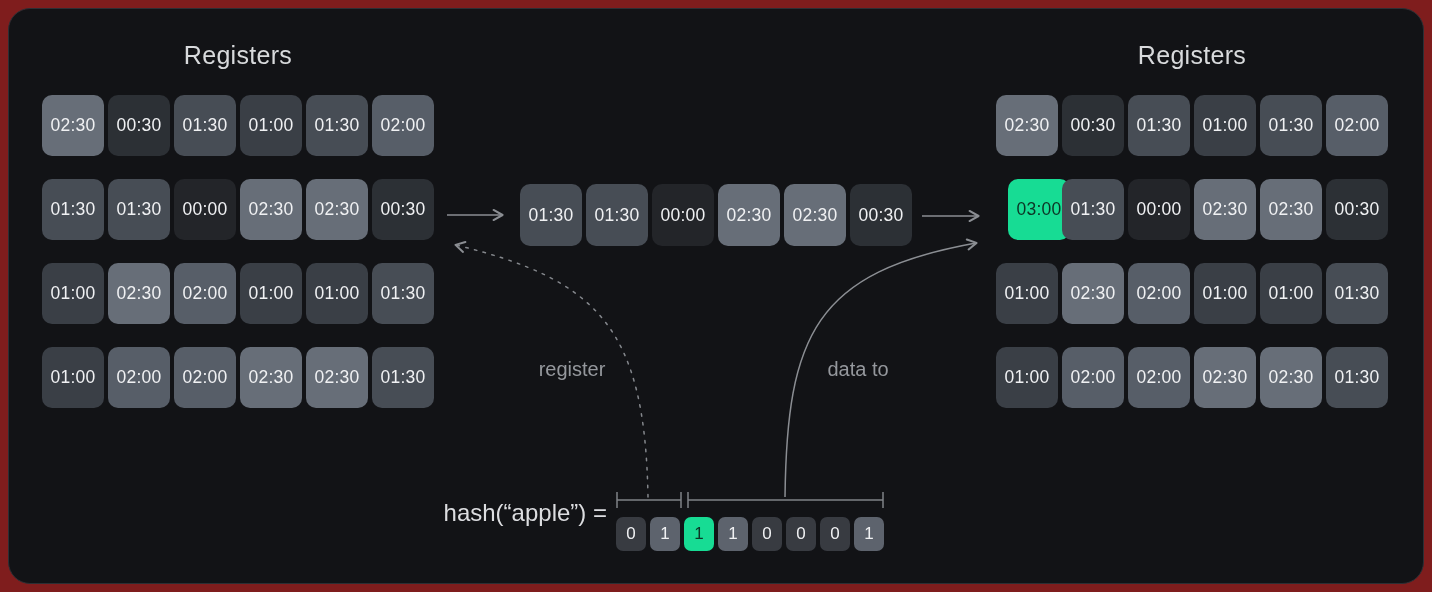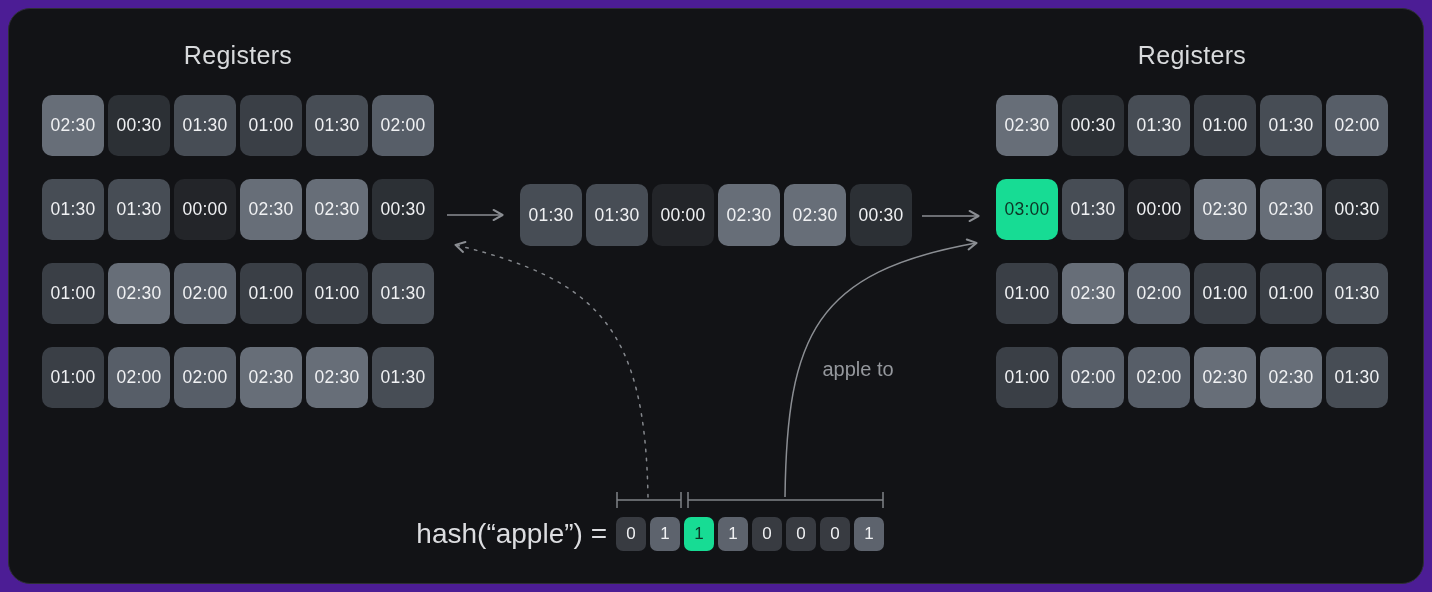--- a/index.html
+++ b/index.html
@@ -3,21 +3,21 @@
 <meta charset="utf-8">
 <style>
   * { margin: 0; padding: 0; box-sizing: border-box; }
   html, body { background: #060708; }
   body { font-family: "Liberation Sans", sans-serif; }
 
   .stage {
     position: relative;
     width: 1432px;
     height: 592px;
-    background: #4c1d95;
+    background: #7f1d1d;
     overflow: hidden;
   }
 
   .panel {
     position: absolute;
     left: 8px; top: 8px; right: 8px; bottom: 8px;
     background: #121316;
     border: 1.5px solid #2d2f34;
     border-radius: 22px;
   }
@@ -70,26 +70,26 @@
     text-align: center;
     font-size: 20px;
     line-height: 30px;
     color: #95989d;
   }
   .annotation.reg-index { left: 472px; }
   .annotation.data-agg  { left: 758px; }
 
   .hash-label {
     position: absolute;
-    left: 403px; top: 517px;
+    left: 403px; top: 496px;
     width: 204px; height: 34px;
     display: flex;
     align-items: center;
     justify-content: flex-end;
-    font-size: 28px;
+    font-size: 24px;
     color: #dcdde0;
   }
 
   .bits {
     position: absolute;
     left: 616px; top: 517px;
     display: flex;
     gap: 4px;
   }
   .bit {
@@ -151,21 +151,21 @@
       <div class="cell" style="background: rgb(103, 110, 120); color: rgb(240, 241, 243);">02:30</div>
       <div class="cell" style="background: rgb(44, 48, 53); color: rgb(240, 241, 243);">00:30</div>
     </div>
   <div class="reg-grid right">
       <div class="cell" style="background: rgb(103, 110, 120); color: rgb(240, 241, 243);">02:30</div>
       <div class="cell" style="background: rgb(44, 48, 53); color: rgb(240, 241, 243);">00:30</div>
       <div class="cell" style="background: rgb(71, 77, 85); color: rgb(240, 241, 243);">01:30</div>
       <div class="cell" style="background: rgb(58, 63, 70); color: rgb(240, 241, 243);">01:00</div>
       <div class="cell" style="background: rgb(71, 77, 85); color: rgb(240, 241, 243);">01:30</div>
       <div class="cell" style="background: rgb(87, 94, 104); color: rgb(240, 241, 243);">02:00</div>
-      <div class="cell" style="background: rgb(23, 220, 148); color: rgb(13, 53, 38);">03:00</div>
+      <div class="cell" style="background: rgb(23, 220, 148); color: rgb(13, 53, 38); margin-left: 12px;">03:00</div>
       <div class="cell" style="background: rgb(71, 77, 85); color: rgb(240, 241, 243);">01:30</div>
       <div class="cell" style="background: rgb(35, 37, 41); color: rgb(240, 241, 243);">00:00</div>
       <div class="cell" style="background: rgb(103, 110, 120); color: rgb(240, 241, 243);">02:30</div>
       <div class="cell" style="background: rgb(103, 110, 120); color: rgb(240, 241, 243);">02:30</div>
       <div class="cell" style="background: rgb(44, 48, 53); color: rgb(240, 241, 243);">00:30</div>
       <div class="cell" style="background: rgb(58, 63, 70); color: rgb(240, 241, 243);">01:00</div>
       <div class="cell" style="background: rgb(103, 110, 120); color: rgb(240, 241, 243);">02:30</div>
       <div class="cell" style="background: rgb(87, 94, 104); color: rgb(240, 241, 243);">02:00</div>
       <div class="cell" style="background: rgb(58, 63, 70); color: rgb(240, 241, 243);">01:00</div>
       <div class="cell" style="background: rgb(58, 63, 70); color: rgb(240, 241, 243);">01:00</div>
@@ -186,23 +186,24 @@
     </defs>
     <path d="M447,215 L502,215" fill="none" stroke="#8b8e93" stroke-width="1.5" marker-end="url(#arrowhead)"></path>
     <path d="M922,216 L978,216" fill="none" stroke="#8b8e93" stroke-width="1.5" marker-end="url(#arrowhead)"></path>
     <path d="M648,497 C645,330 600,280 456,245" fill="none" stroke="#84878c" stroke-width="1.5" stroke-dasharray="2.5 6.5" stroke-linecap="round" marker-end="url(#arrowhead)"></path>
     <path d="M785,497 C787,335 815,272 976,243" fill="none" stroke="#8b8e93" stroke-width="1.5" marker-end="url(#arrowhead)"></path>
     <path d="M617,492 L617,508 M617,500 L681,500 M681,492 L681,508" fill="none" stroke="#7f8287" stroke-width="1.5"></path>
     <path d="M688,492 L688,508 M688,500 L883,500 M883,492 L883,508" fill="none" stroke="#7f8287" stroke-width="1.5"></path>
   </svg>
 
   <div class="annotation reg-index">
+    <div>register</div>
   </div>
   <div class="annotation data-agg">
-    <div>apple to</div>
+    <div>data to</div>
   </div>
 
   <div class="hash-label">hash(“apple”) =</div>
   <div class="bits">
       <div class="bit" style="background: rgb(56, 59, 65); color: rgb(240, 241, 243);">0</div>
       <div class="bit" style="background: rgb(93, 99, 109); color: rgb(240, 241, 243);">1</div>
       <div class="bit" style="background: rgb(23, 220, 148); color: rgb(13, 53, 38);">1</div>
       <div class="bit" style="background: rgb(93, 99, 109); color: rgb(240, 241, 243);">1</div>
       <div class="bit" style="background: rgb(56, 59, 65); color: rgb(240, 241, 243);">0</div>
       <div class="bit" style="background: rgb(56, 59, 65); color: rgb(240, 241, 243);">0</div>

